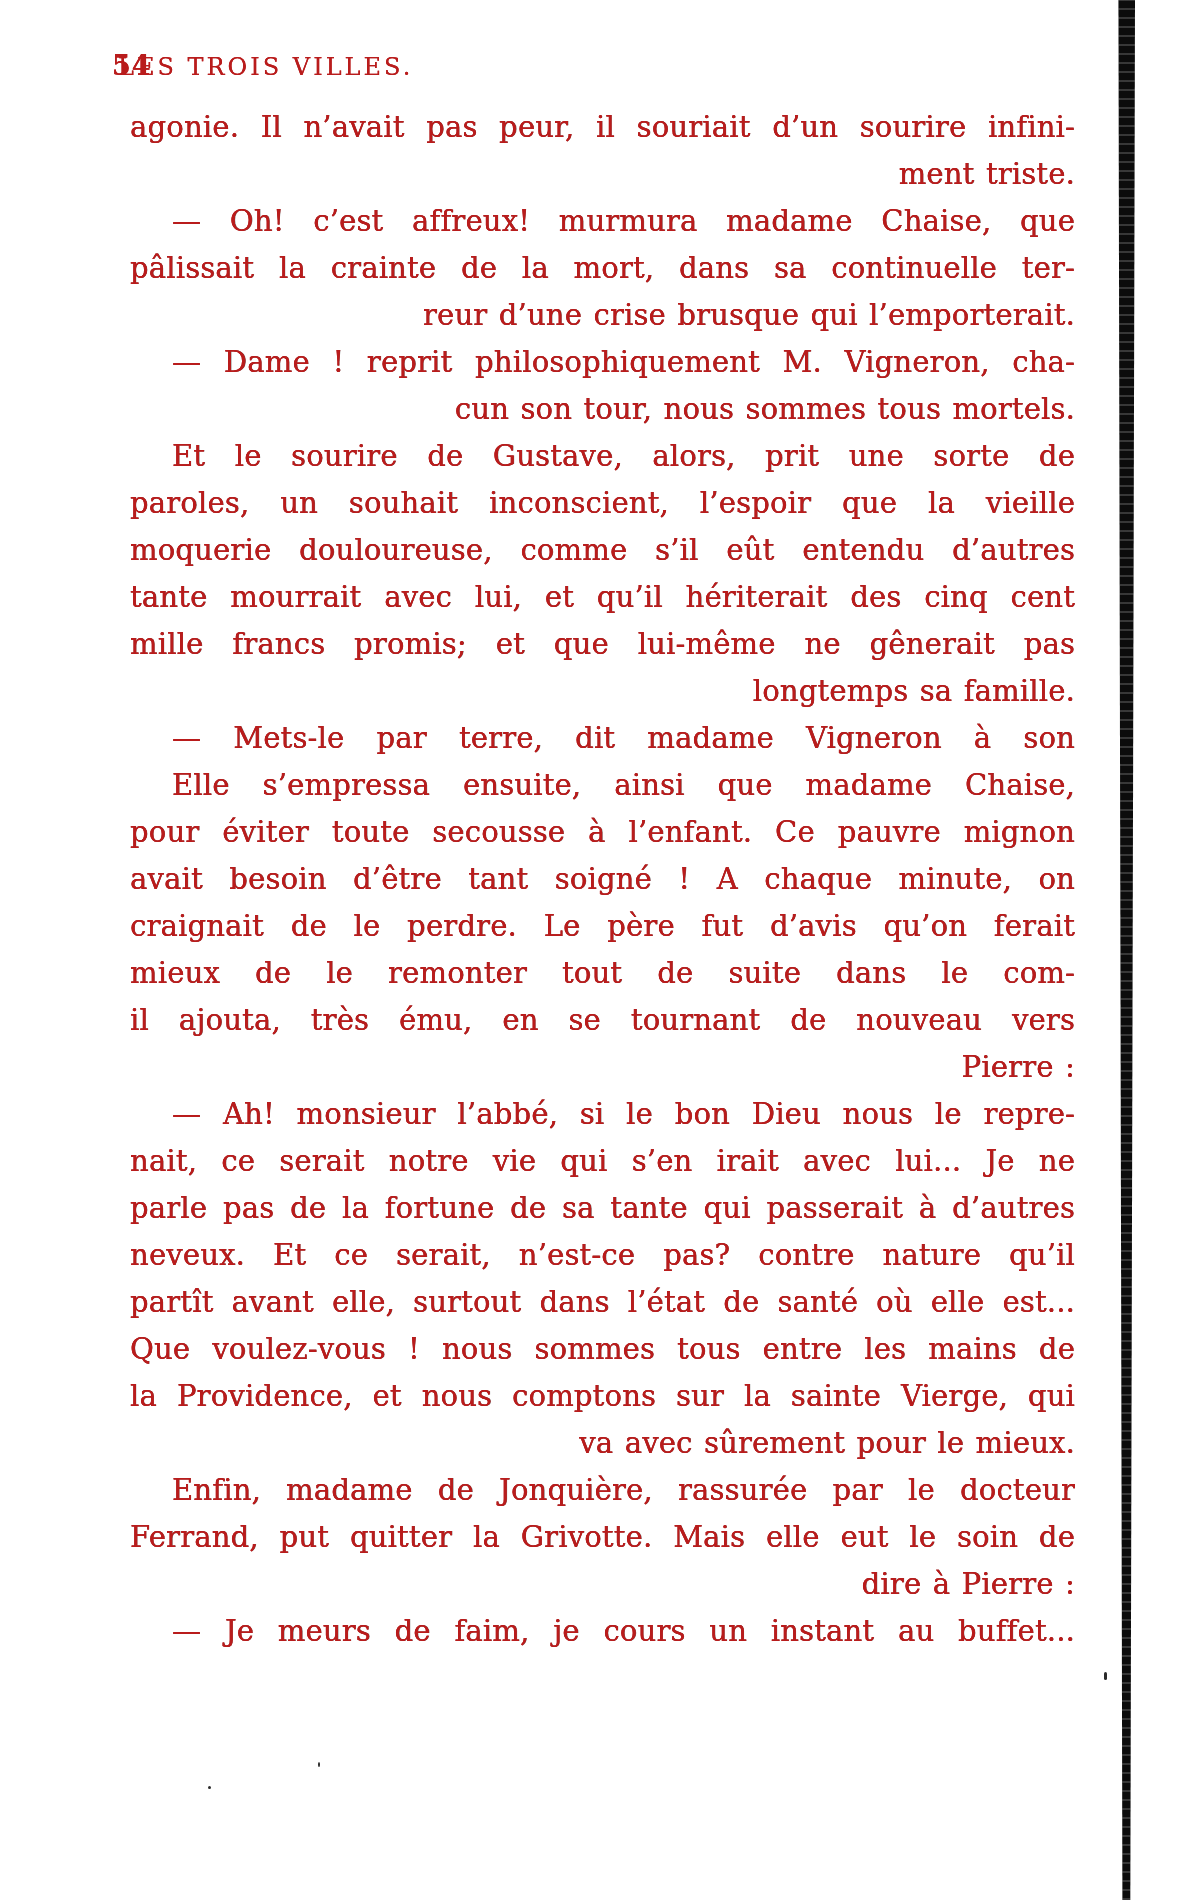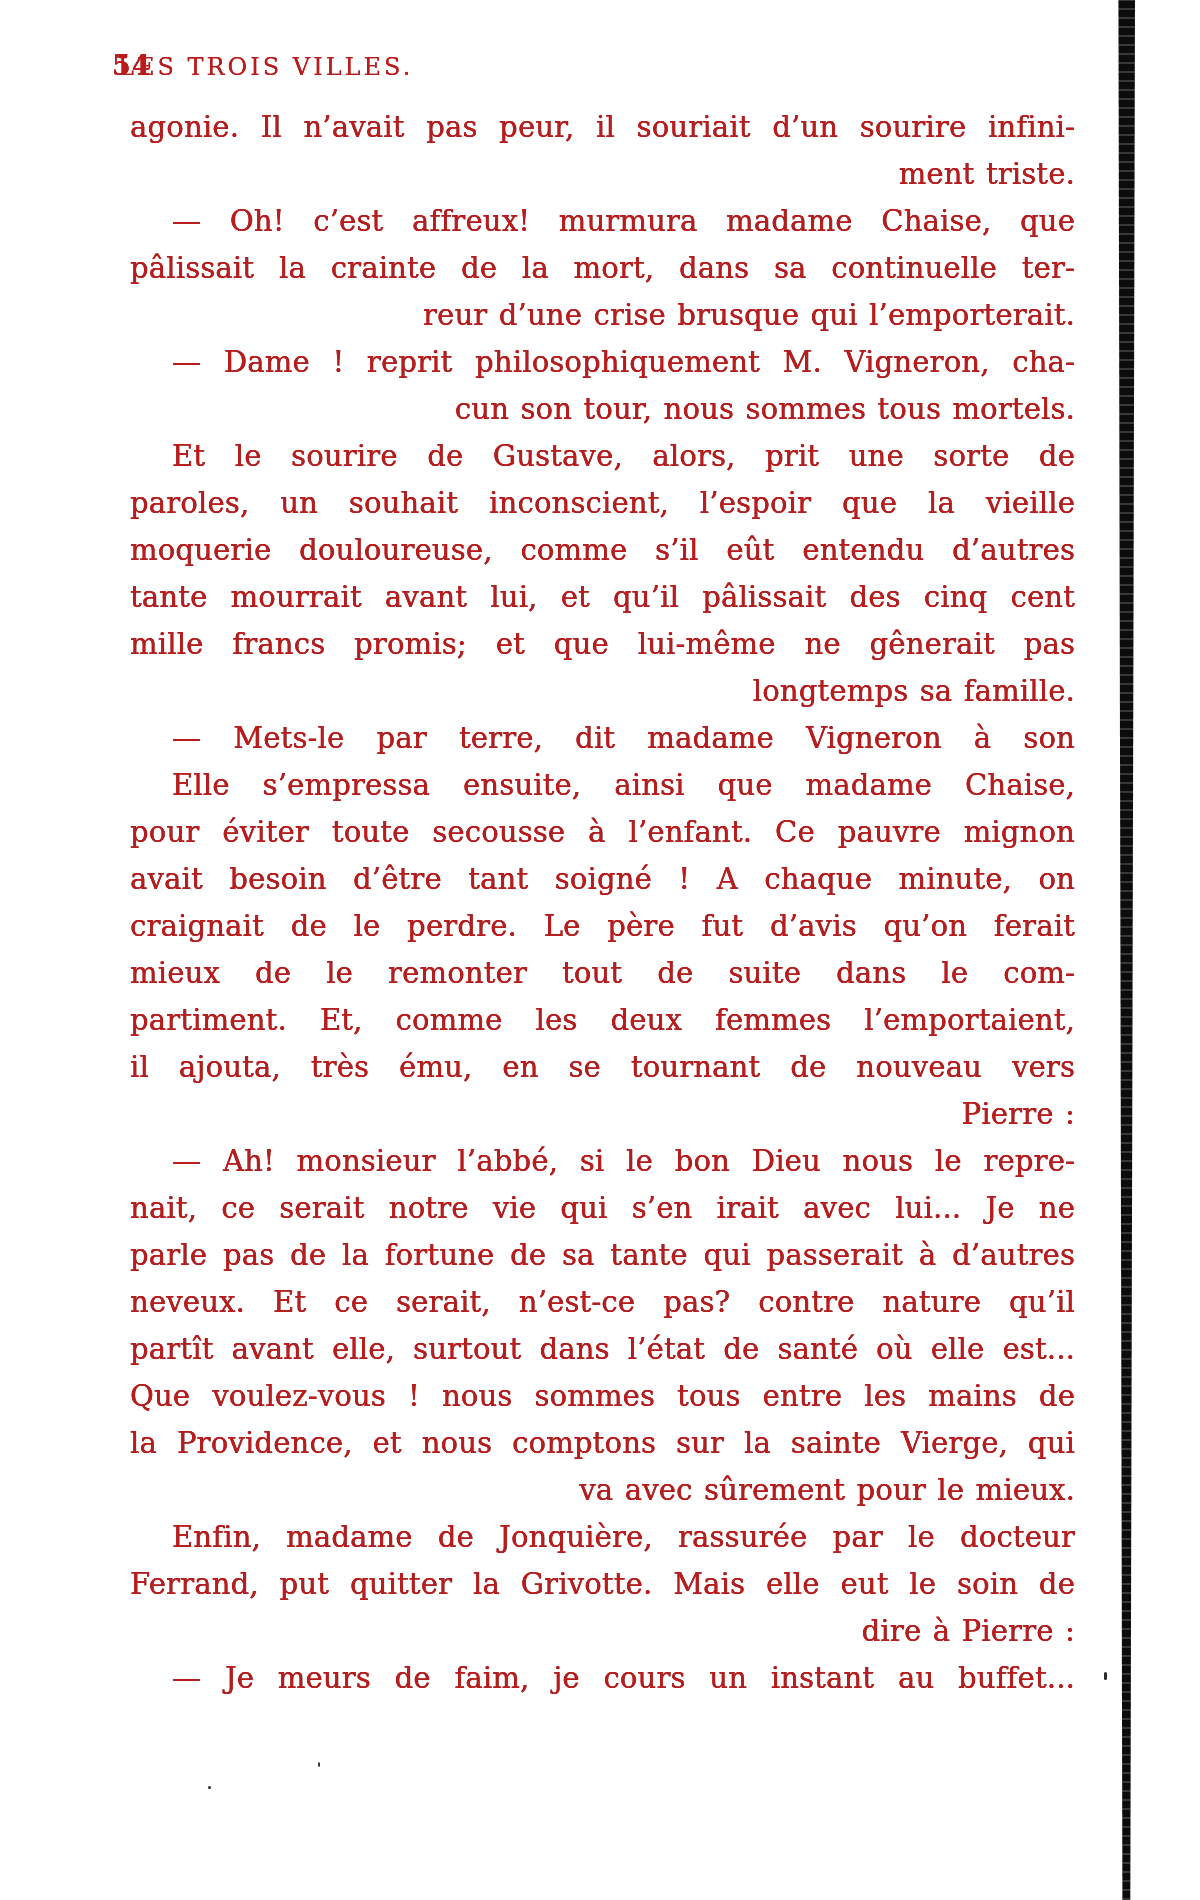--- a/index.html
+++ b/index.html
@@ -91,30 +91,29 @@
       <div class="line justify">agonie. Il n’avait pas peur, il souriait d’un sourire infini-</div>
       <div class="line">ment triste.</div>
       <div class="line indent justify">— Oh! c’est affreux! murmura madame Chaise, que</div>
       <div class="line justify">pâlissait la crainte de la mort, dans sa continuelle ter-</div>
       <div class="line">reur d’une crise brusque qui l’emporterait.</div>
       <div class="line indent justify">— Dame ! reprit philosophiquement M. Vigneron, cha-</div>
       <div class="line">cun son tour, nous sommes tous mortels.</div>
       <div class="line indent justify">Et le sourire de Gustave, alors, prit une sorte de</div>
       <div class="line justify">paroles, un souhait inconscient, l’espoir que la vieille</div>
       <div class="line justify">moquerie douloureuse, comme s’il eût entendu d’autres</div>
-      <div class="line justify">tante mourrait avant lui, et qu’il pâlissait des cinq cent</div>
+      <div class="line justify">tante mourrait avec lui, et qu’il hériterait des cinq cent</div>
       <div class="line justify">mille francs promis; et que lui-même ne gênerait pas</div>
       <div class="line">longtemps sa famille.</div>
       <div class="line indent justify">— Mets-le par terre, dit madame Vigneron à son</div>
       <div class="line indent justify">Elle s’empressa ensuite, ainsi que madame Chaise,</div>
       <div class="line justify">pour éviter toute secousse à l’enfant. Ce pauvre mignon</div>
       <div class="line justify">avait besoin d’être tant soigné ! A chaque minute, on</div>
       <div class="line justify">craignait de le perdre. Le père fut d’avis qu’on ferait</div>
       <div class="line justify">mieux de le remonter tout de suite dans le com-</div>
-      <div class="line justify">partiment. Et, comme les deux femmes l’emportaient,</div>
       <div class="line justify">il ajouta, très ému, en se tournant de nouveau vers</div>
       <div class="line">Pierre :</div>
       <div class="line indent justify">— Ah! monsieur l’abbé, si le bon Dieu nous le repre-</div>
       <div class="line justify">nait, ce serait notre vie qui s’en irait avec lui... Je ne</div>
       <div class="line justify">parle pas de la fortune de sa tante qui passerait à d’autres</div>
       <div class="line justify">neveux. Et ce serait, n’est-ce pas? contre nature qu’il</div>
       <div class="line justify">partît avant elle, surtout dans l’état de santé où elle est...</div>
       <div class="line justify">Que voulez-vous ! nous sommes tous entre les mains de</div>
       <div class="line justify">la Providence, et nous comptons sur la sainte Vierge, qui</div>
       <div class="line">va avec sûrement pour le mieux.</div>

